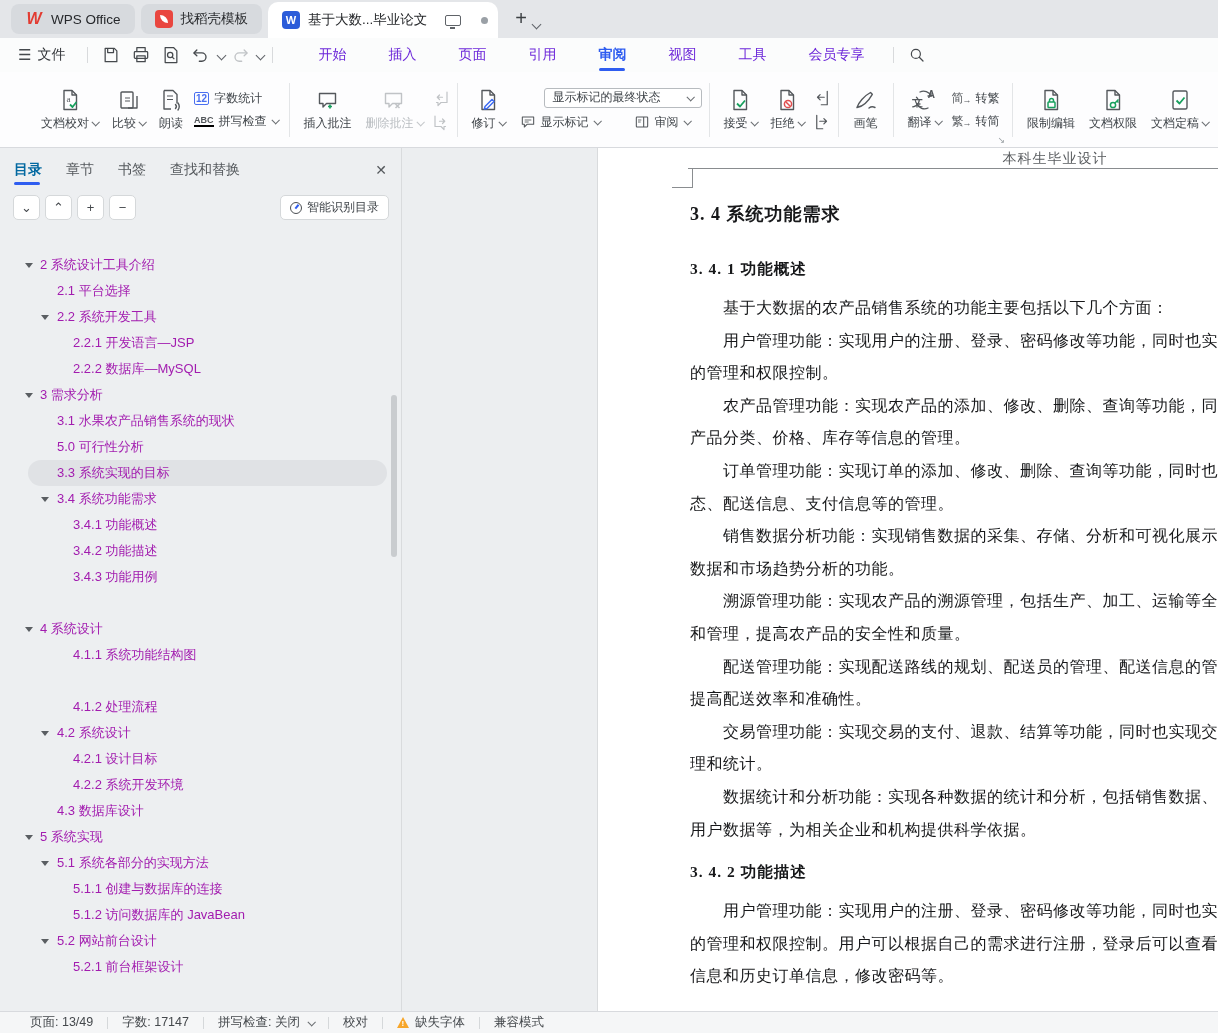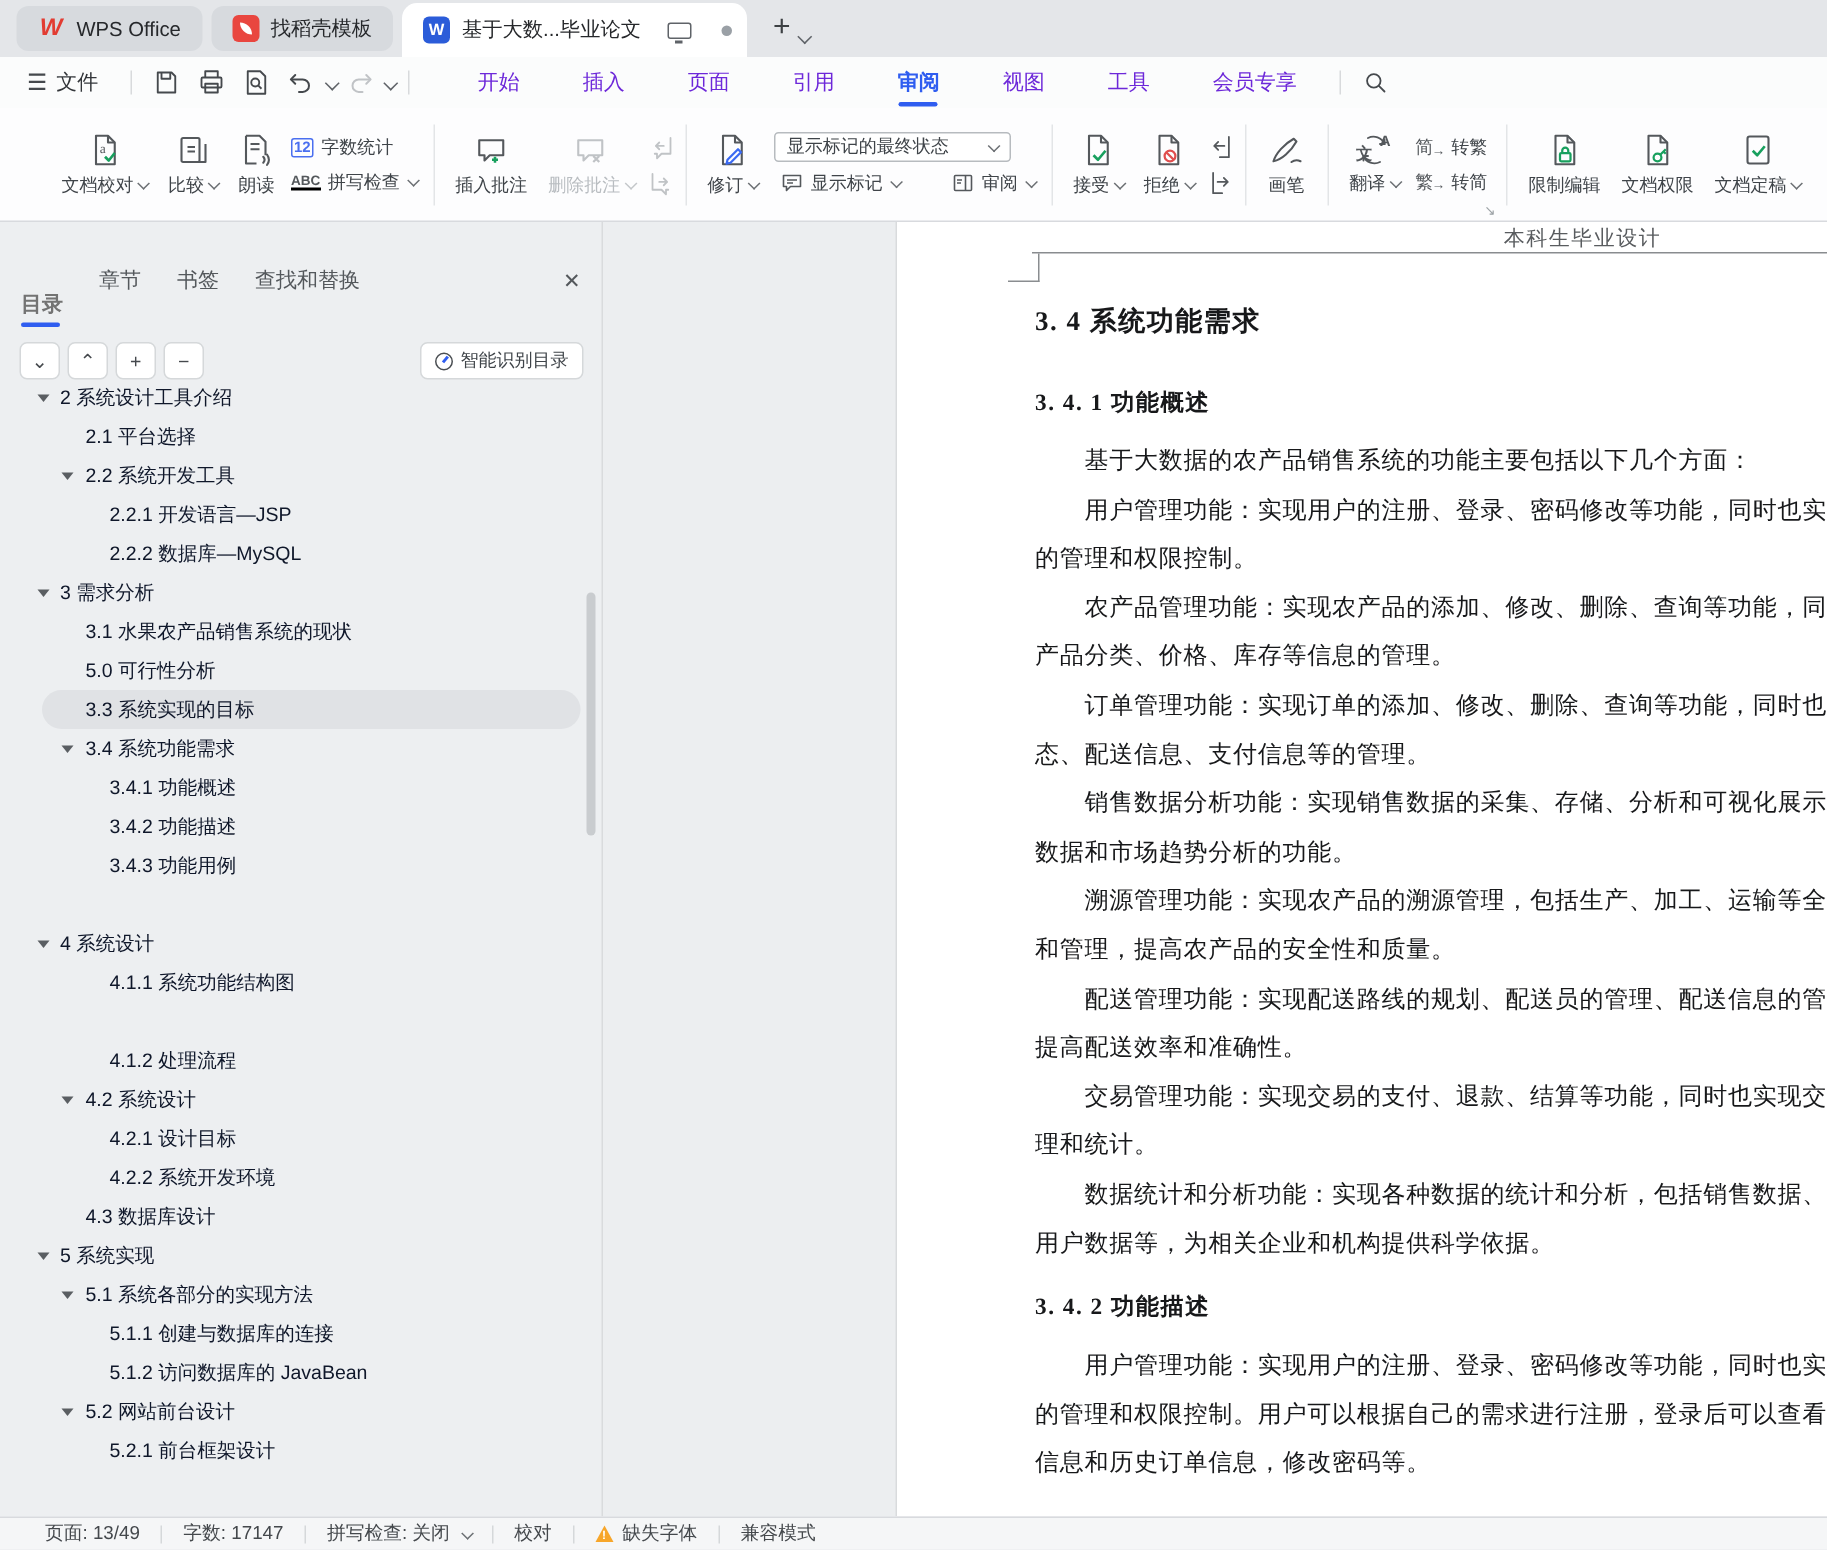--- a/index.html
+++ b/index.html
@@ -51,52 +51,52 @@
   .rbtn.disabled .lbl { color:#b9bdc1; }
   .caret { width:6px; height:6px; border-right:1.2px solid #6b6f73; border-bottom:1.2px solid #6b6f73;
     display:inline-block; transform:rotate(45deg) translateY(-1px); }
   .disabled .caret { border-color:#c4c7ca; }
   .rstack { display:flex; flex-direction:column; justify-content:center; gap:4px; flex:0 0 auto; }
   .rsmall { display:flex; align-items:center; gap:5px; font-size:12px; color:#3f4449; padding:1px 4px; border-radius:3px; white-space:nowrap; }
   .rsmall .box12 { font-size:10px; border:1.2px solid #4a6ff0; color:#4a6ff0; border-radius:2px; padding:0 1px; font-weight:bold; }
   .abc { font-size:9px; font-weight:bold; color:#54585c; border-bottom:2px solid #000000; line-height:10px; }
   .navcol { display:flex; flex-direction:column; gap:6px; margin-left:2px; flex:0 0 auto; }
   .select { width:158px; height:20px; border:1px solid #b7bbbf; border-radius:3px; background:#fff;
-    display:flex; align-items:center; justify-content:space-between; padding:0 8px; font-size:12px; color:#3f4449; }
+    display:flex; align-items:center; justify-content:space-between; padding:0 8px; font-size:12px; color:#3f4449;margin-left:28px; }
   .g3col { display:flex; flex-direction:column; gap:5px; margin-left:4px; flex:0 0 auto; }
   .g3row { display:flex; gap:26px; }
   .zh-ico { font-size:12px; color:#54585c; line-height:12px; position:relative; padding-right:7px; }
   .zh-ico .mini-arr { position:absolute; right:-1px; bottom:-2px; font-size:9px; color:#54585c; }
   .launcher { align-self:flex-end; font-size:9px; color:#9aa0a4; margin:0 0 2px -6px; }
   .trans-ico { font-size:10px; color:#54585c; font-weight:bold; position:relative; width:24px; height:22px; }
   .trans-ico .t1 { position:absolute; left:0; bottom:1px; font-size:11px; }
   .trans-ico .t2 { position:absolute; right:1px; top:0; font-size:10px; }
 
   
   .content { position:absolute; left:0; top:148px; right:0; bottom:22px; }
 
   
   .sidebar { position:absolute; left:0; top:0; bottom:0; width:402px; background:#edeff1;
     border-right:1px solid #d9dbdd; overflow:hidden; }
   .side-tabs { display:flex; align-items:center; padding:13px 14px 0 14px; font-size:14px; color:#54585c; }
   .side-tab { margin-right:24px; position:relative; padding-bottom:10px; }
-  .side-tab.active { color:#737373; font-weight:bold;margin-top:33px; }
+  .side-tab.active { color:#0369a1; font-weight:bold; }
   .side-tab.active::after { content:""; position:absolute; left:0; bottom:4px; width:26px; height:3px;
     border-radius:2px; background:#2f5df0; }
   .side-close { margin-left:auto; font-size:14px; color:#54585c; padding-bottom:10px; }
   .side-toolbar { display:flex; align-items:center; padding:6px 12px 0 13px; }
   .sbtn { width:27px; height:25px; background:#fff; border:1px solid #d5d8da; border-radius:5px;
     margin-right:5px; display:flex; align-items:center; justify-content:center; font-size:13px; color:#45494d; }
   .smart-btn { margin-left:auto; height:25px; background:#fff; border:1px solid #d5d8da; border-radius:5px;
     display:flex; align-items:center; gap:5px; padding:0 9px; font-size:12px; color:#3f4449; }
   .gauge-ico { width:12px; height:12px; border:1.4px solid #4a4e52; border-radius:50%; position:relative; }
   .gauge-ico::after { content:""; position:absolute; left:5px; top:1px; width:1.5px; height:5px;
     background:#2f5df0; transform:rotate(40deg); }
 
-  .toc { position:absolute; left:0; right:0; top:104px; bottom:0; overflow:hidden; font-size:13px; color:#0f172a; }
+  .toc { position:absolute; left:0; right:0; top:104px; bottom:0; overflow:hidden; font-size:13px; color:#a21caf; }
   .toc-item { height:26px; line-height:26px; position:relative; margin:0 14px 0 28px;
     white-space:nowrap; border-radius:13px; }
   .toc-item.gap { margin-top:26px; }
   .toc-item.sel { background:#e0e2e5; }
   .toc-item.lvl1 { padding-left:12px; }
   .toc-item.lvl2 { padding-left:29px; }
   .toc-item.lvl3 { padding-left:45px; }
   .tri { position:absolute; top:11px; width:0; height:0; visibility:hidden;
     border-left:4px solid transparent; border-right:4px solid transparent; border-top:5px solid #5a5e62; }
   .toc-item.arrow .tri { visibility:visible; }

